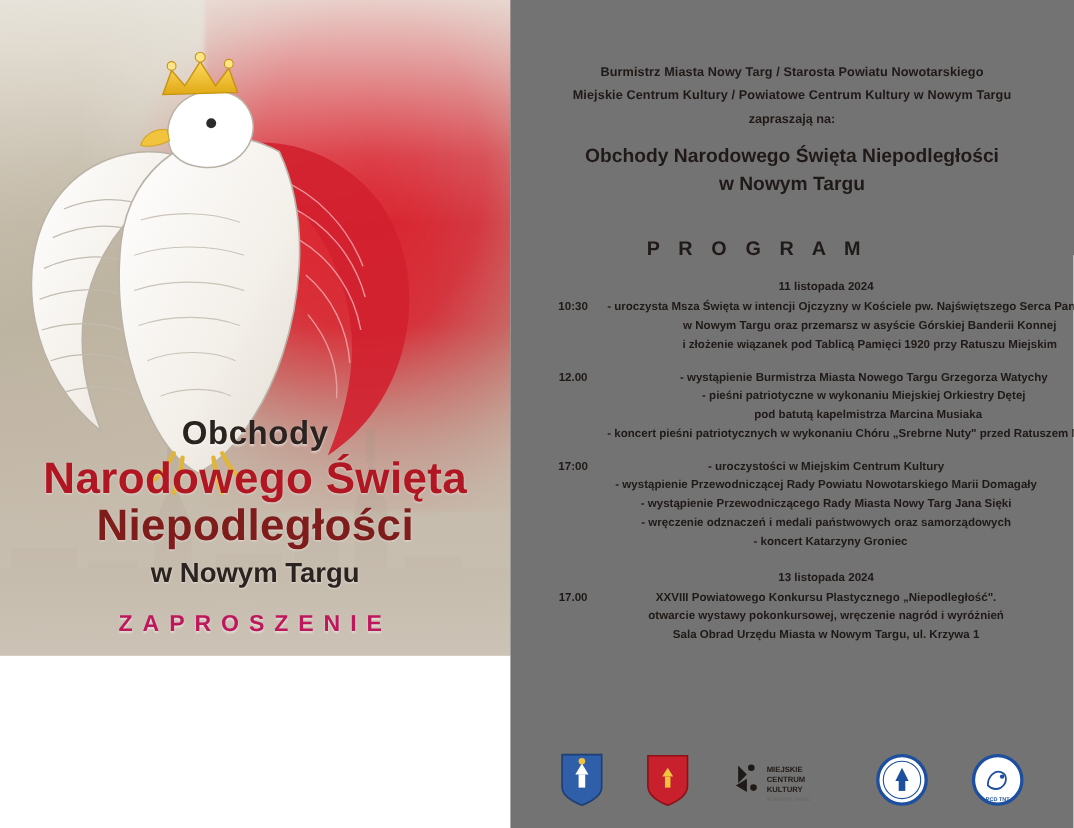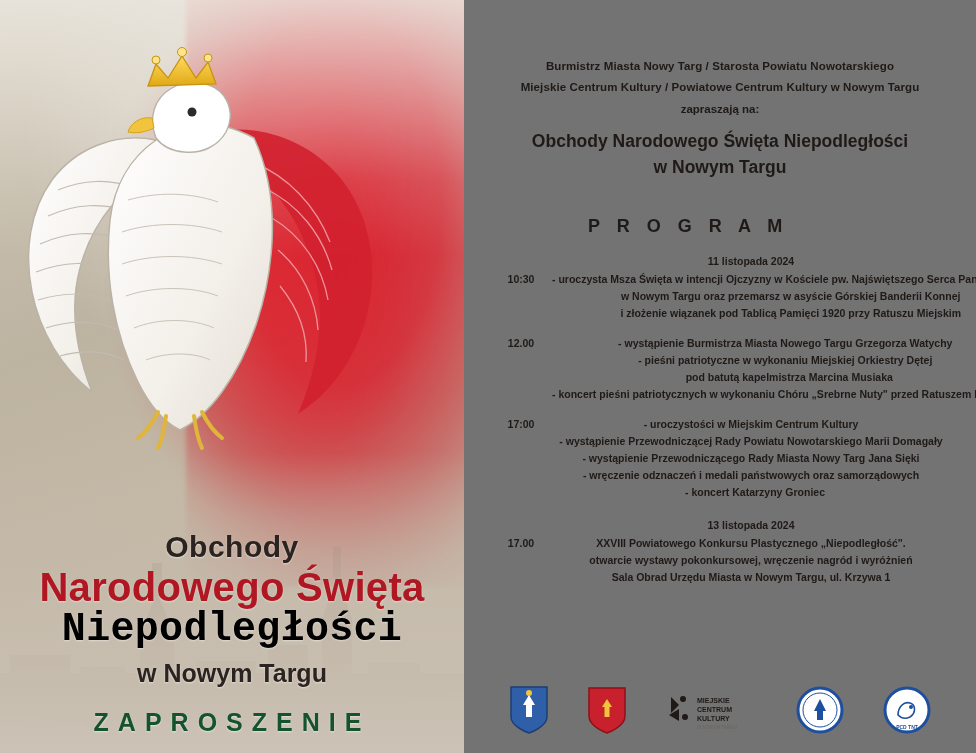--- a/index.html
+++ b/index.html
@@ -11,21 +11,21 @@
   }
   .page {
     position: relative;
     width: 976px; height: 753px;
     display: flex;
   }
 
   
   .poster {
     position: relative;
-    width: 464px; height: 753px;
+    width: 464px; height: 596px;
     overflow: hidden;
     background: #d9cfc2;
   }
   .poster-bg {
     position: absolute; inset: 0;
     background:
       radial-gradient(circle at 68% 18%, rgba(255,255,255,0.55) 0%, rgba(255,255,255,0) 42%),
       linear-gradient(160deg, #cfc6b6 0%, #c8bfae 18%, #bdb3a1 40%, #c4b9a6 62%, #c9bfaf 100%);
   }
   
@@ -71,32 +71,31 @@
     font-size: 30px; font-weight: 700; color: #2a2320;
     letter-spacing: 0.5px; margin-bottom: 2px;
     text-shadow: 0 1px 2px rgba(255,255,255,0.5);
   }
   .pt-line2 {
     font-size: 40px; font-weight: 700; color: #b01723;
     line-height: 1.06; letter-spacing: 0.3px;
     text-shadow: 0 1px 2px rgba(255,255,255,0.45);
   }
   .pt-line3 {
-    font-size: 40px; font-weight: 700; color: #000000;
+    font-size: 40px; font-weight: 700; color: #7f1d1d;
     line-height: 1.06; letter-spacing: 0.3px; margin-bottom: 8px;
     text-shadow: 0 1px 2px rgba(255,255,255,0.45);
-    font-family: Liberation Mono, monospace;
   }
   .pt-line4 {
     font-size: 25px; font-weight: 700; color: #2a2320;
     margin-bottom: 20px;
     text-shadow: 0 1px 2px rgba(255,255,255,0.5);
   }
   .pt-invite {
-    font-size: 25px; font-weight: 700; color: #14532d;
+    font-size: 21px; font-weight: 700; color: #be185d;
     letter-spacing: 9px;
     text-shadow: 0 1px 2px rgba(255,255,255,0.5);
   }
 
   
   .program {
     position: relative;
     width: 512px; height: 753px;
     background: #737373;
     padding: 56px 26px 10px 26px;

